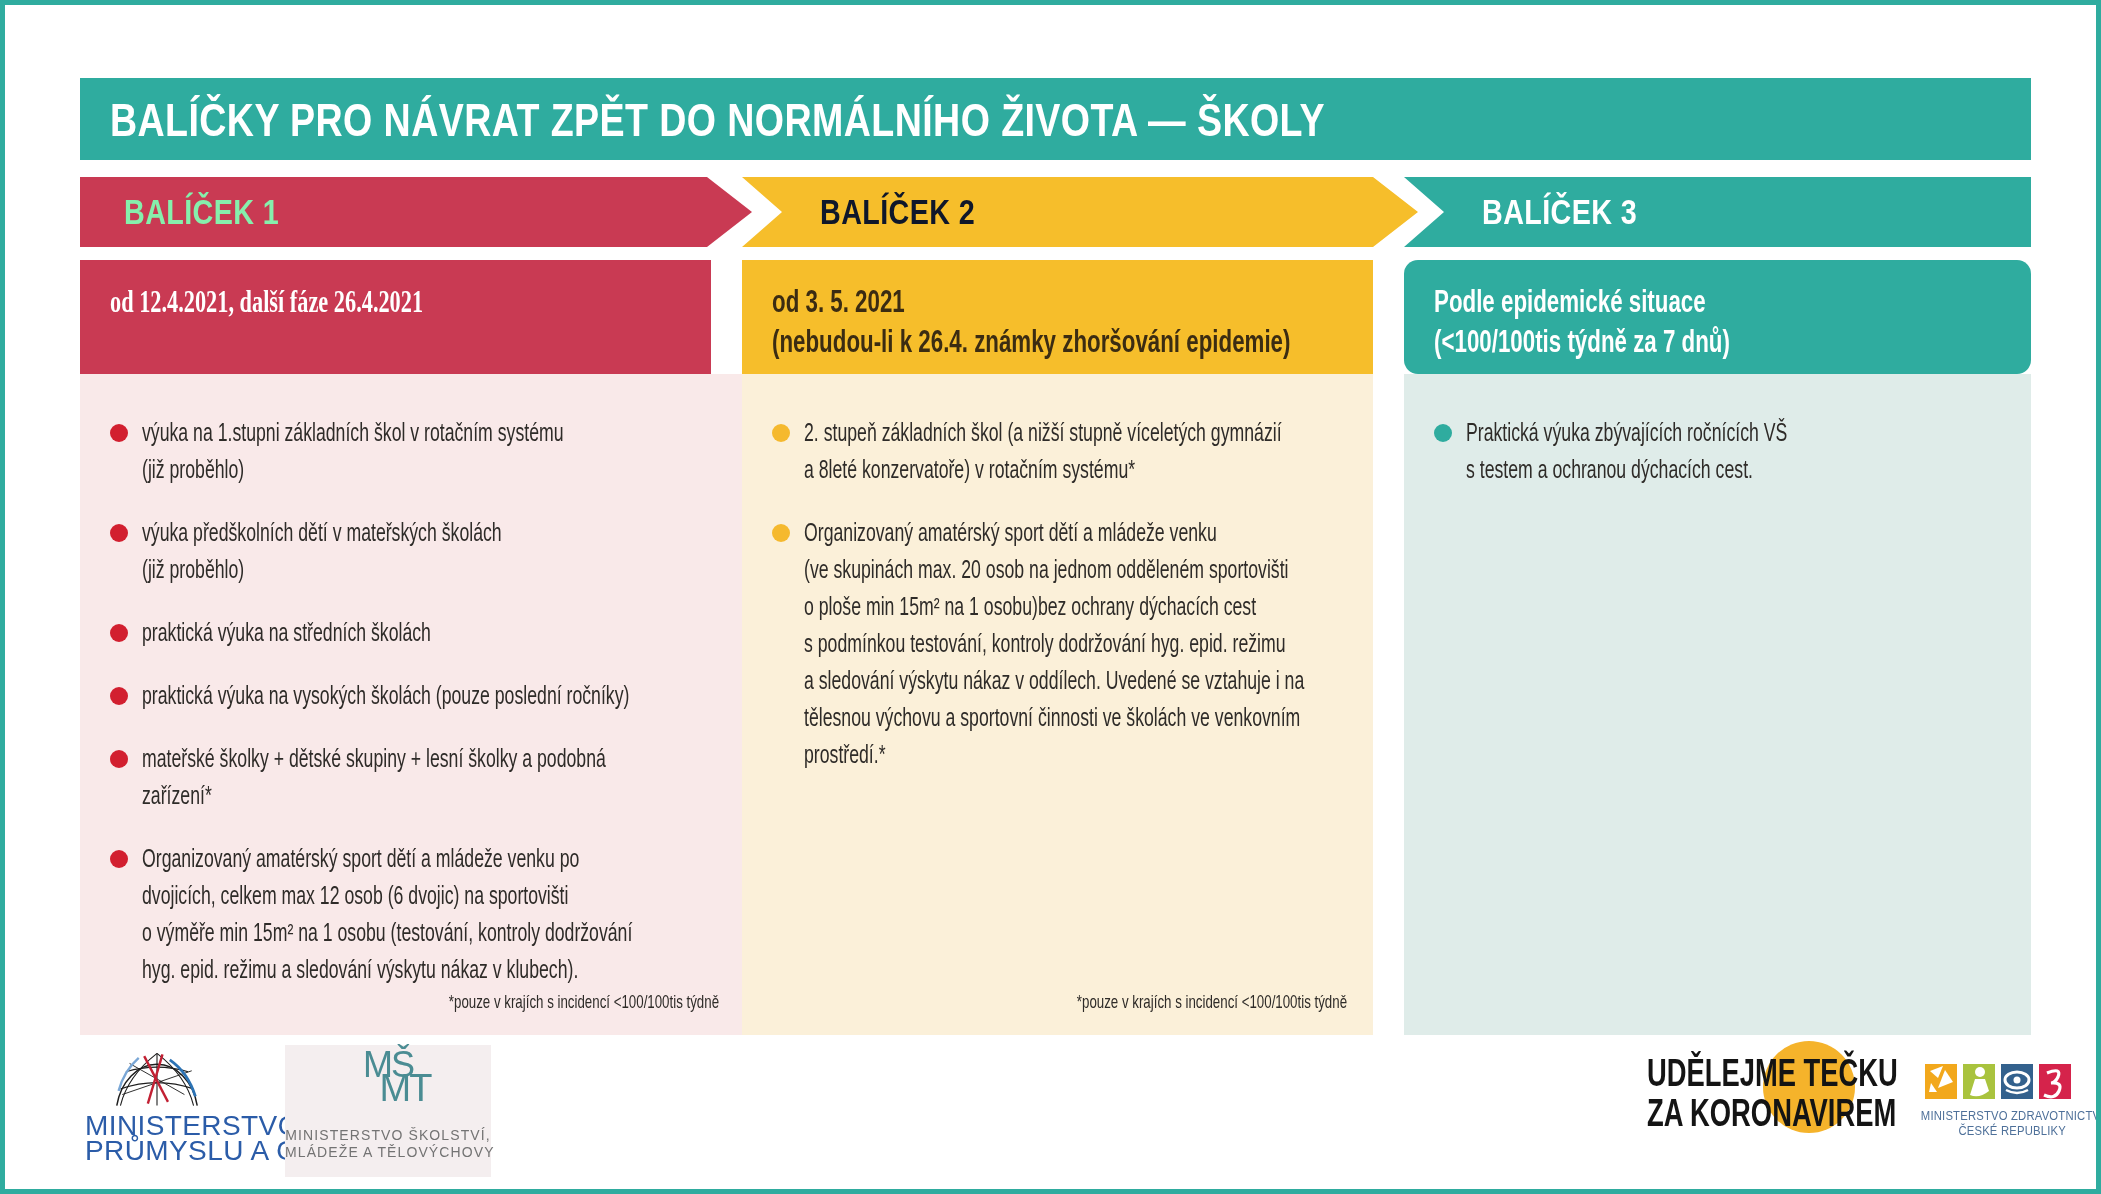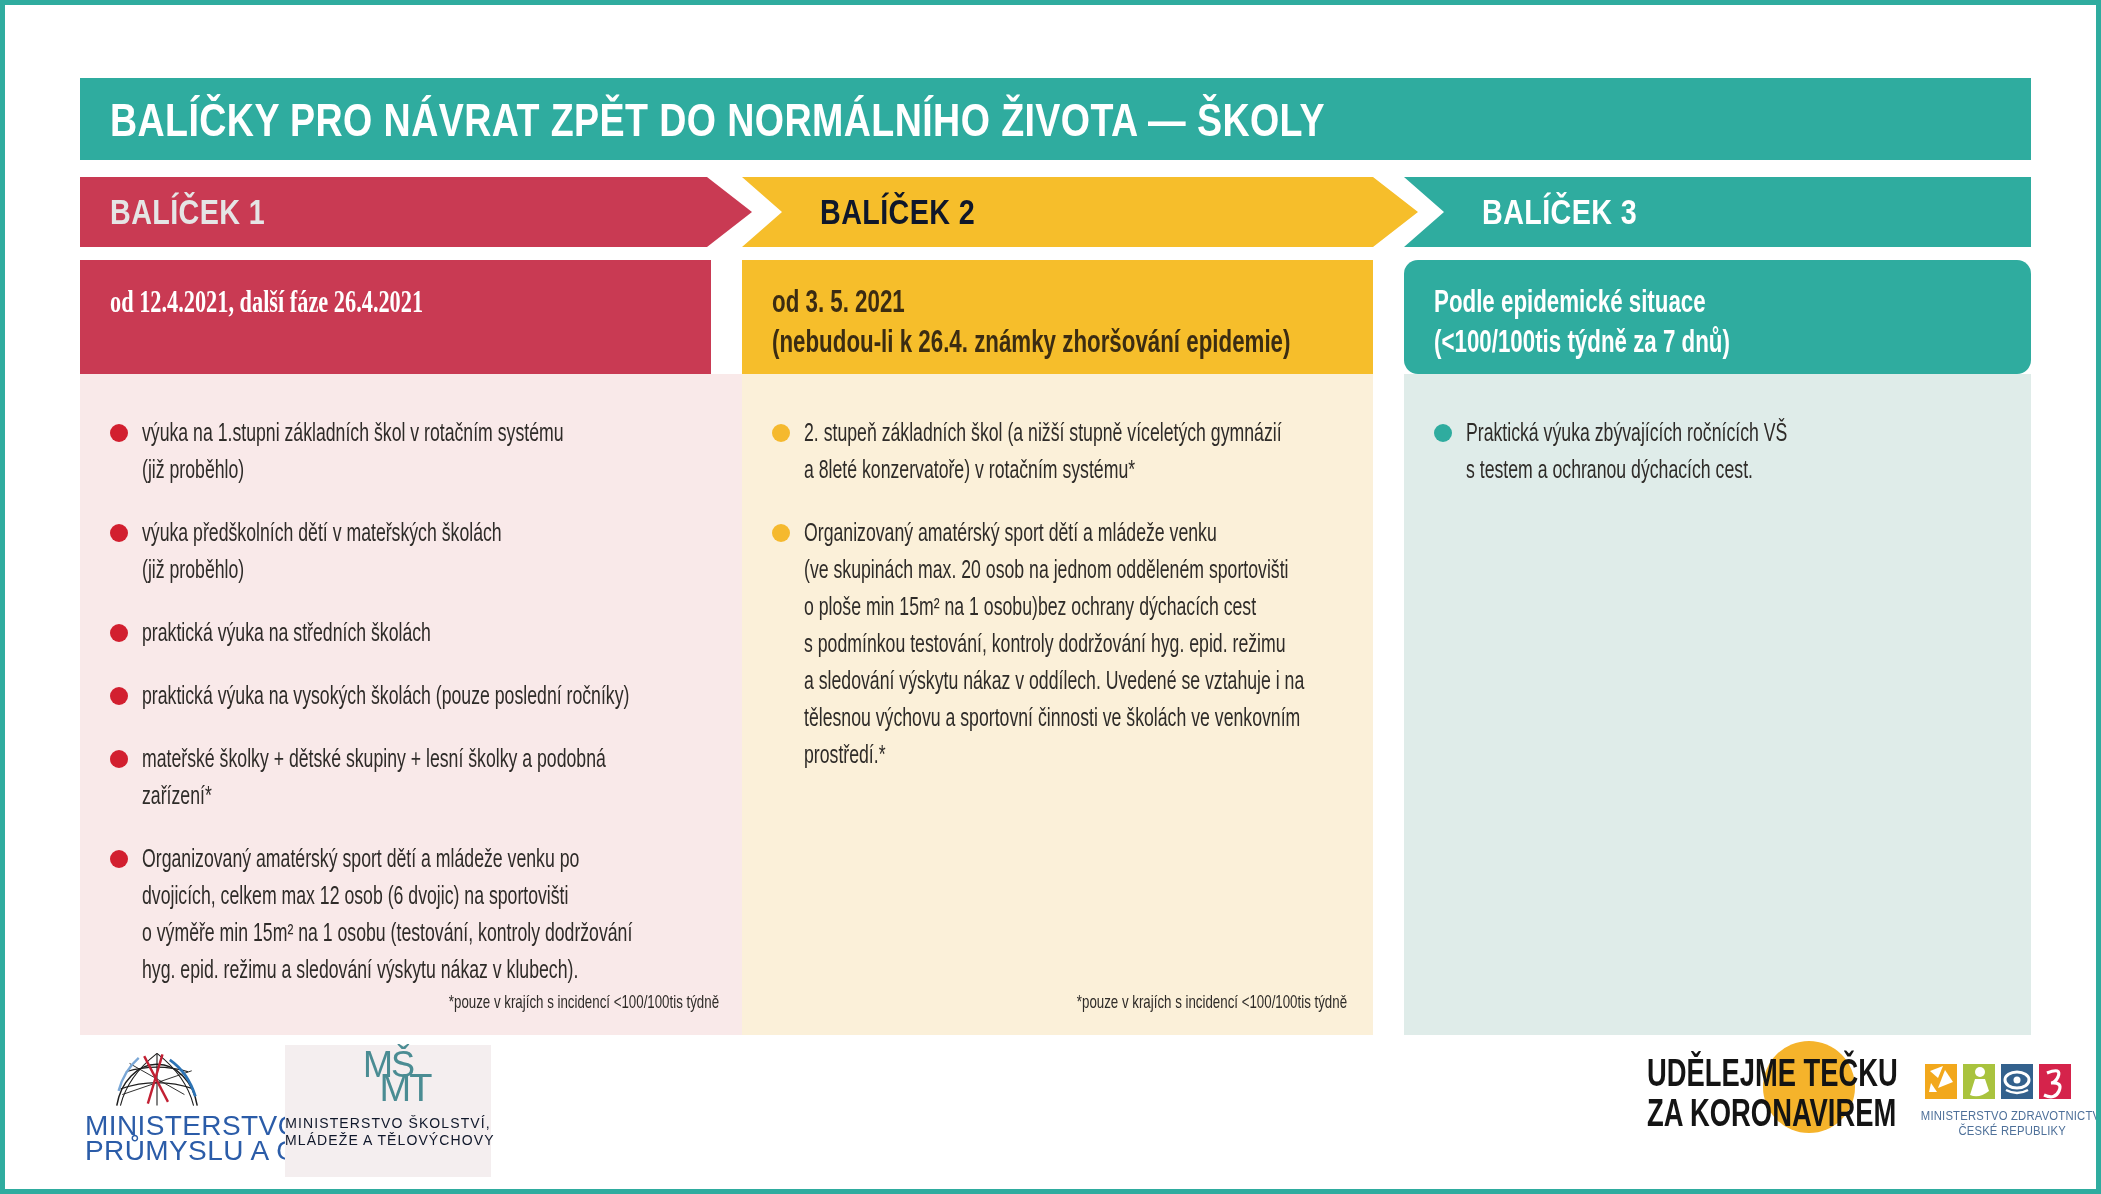--- a/index.html
+++ b/index.html
@@ -17,21 +17,21 @@
     background:#2FAC9F; display:flex; align-items:center; padding-left:30px;
   }
   .title-bar .t {
     font-size:47px; font-weight:bold; color:#ffffff; letter-spacing:.5px;
     transform:scaleX(.80);
   }
 
   
   .band { position:absolute; top:172px; height:70px; display:flex; align-items:center; }
   .band .b-label { font-size:35px; font-weight:bold; letter-spacing:.5px; transform:scaleX(.82); }
-  .band1 { left:75px; width:672px; background:#C93A53; padding-left:30px; color:#e5e5e5;
+  .band1 { left:75px; width:672px; background:#C93A53; padding-left:44px; color:#86efac;
     clip-path:polygon(0 0, calc(100% - 45px) 0, 100% 50%, calc(100% - 45px) 100%, 0 100%); }
   .band2 { left:737px; width:676px; background:#F6BE2B; padding-left:78px; color:#0f172a;
     clip-path:polygon(0 0, calc(100% - 45px) 0, 100% 50%, calc(100% - 45px) 100%, 0 100%, 40px 50%); }
   .band3 { left:1399px; width:627px; background:#2FAC9F; padding-left:78px; color:#ffffff;
     clip-path:polygon(0 0, 100% 0, 100% 100%, 0 100%, 40px 50%); }
 
   
   .colhead { position:absolute; top:255px; height:114px; padding:22px 0 0 30px; }
   .colhead .s { font-size:31px; font-weight:bold; line-height:40px; transform:scaleX(.72); }
   .colhead1 { left:75px;   width:631px; background:#C93A53; color:#ffffff;font-family:Liberation Serif, serif; }
@@ -55,21 +55,21 @@
   
   .mpo { position:absolute; left:80px; top:1042px; width:210px; }
   .mpo-globe { display:block; margin:0 0 2px 22px; }
   .mpo-name { font-size:28px; line-height:25px; color:#2B5CA8; letter-spacing:.4px; white-space:pre; }
 
   .msmt { position:absolute; left:280px; top:1040px; width:206px; height:132px;
           background:#F4EEEF; text-align:center; padding-top:0px; }
   .msmt-mono { color:#4A8C93; font-weight:normal; letter-spacing:-2px; line-height:1; }
   .msmt-mono .m1 { display:block; font-size:36px; margin-top:2px; }
   .msmt-mono .m2 { display:block; font-size:38px; margin:-14px 0 0 34px; }
-  .msmt-name { margin-top:8px; font-size:14px; line-height:17px; color:#0f172a;
+  .msmt-name { margin-top:20px; font-size:14px; line-height:17px; color:#737373;
                letter-spacing:1.1px; white-space:pre; }
 
   .tecka { position:absolute; left:1642px; top:1048px; width:260px; height:100px; }
   .tecka-circle { position:absolute; left:116px; top:-12px; width:92px; height:92px;
                   border-radius:50%; background:#F5B32B; }
   .tecka-text { position:relative; font-size:38px; font-weight:bold; color:#141414;
                 line-height:40px; letter-spacing:0px; white-space:pre;
                 display:inline-block; transform:scaleX(.72); transform-origin:left top; }
 
   .mzcr { position:absolute; left:1874px; top:1056px; width:170px; text-align:center;margin-left:36px; }

